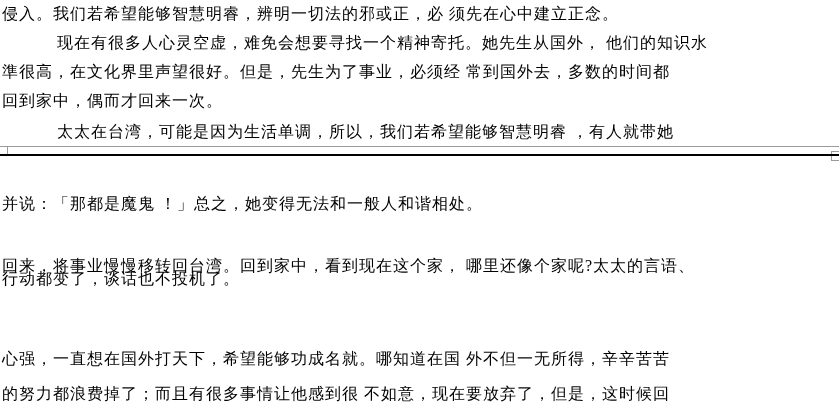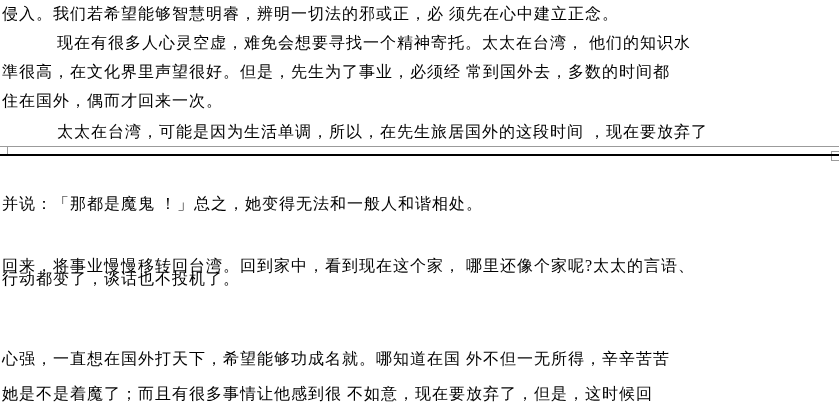--- a/index.html
+++ b/index.html
@@ -64,29 +64,29 @@
     top: 151px;
     border-right: none;
   }
 </style>
 </head>
 <body>
 
 <div class="page">
 
   <div class="line" style="top:3px">侵入。我们若希望能够智慧明睿，辨明一切法的邪或正，必 须先在心中建立正念。</div>
-  <div class="line indent" style="top:32px">现在有很多人心灵空虚，难免会想要寻找一个精神寄托。太太在台湾， 他们的知识水</div>
+  <div class="line indent" style="top:32px">现在有很多人心灵空虚，难免会想要寻找一个精神寄托。她先生从国外， 他们的知识水</div>
   <div class="line" style="top:61px">準很高，在文化界里声望很好。但是，先生为了事业，必须经 常到国外去，多数的时间都</div>
-  <div class="line" style="top:90px">住在国外，偶而才回来一次。</div>
-  <div class="line indent" style="top:121px">太太在台湾，可能是因为生活单调，所以，在先生旅居国外的这段时间 ，现在要放弃了</div>
+  <div class="line" style="top:90px">回到家中，偶而才回来一次。</div>
+  <div class="line indent" style="top:121px">太太在台湾，可能是因为生活单调，所以，我们若希望能够智慧明睿 ，有人就带她</div>
 
   <div class="corner-mark left"></div>
   <div class="corner-mark right"></div>
   <div class="boundary-thin"></div>
   <div class="boundary-thick"></div>
 
   <div class="line" style="top:193px">并说：「那都是魔鬼 ！」总之，她变得无法和一般人和谐相处。</div>
   <div class="line" style="top:255px">回来，将事业慢慢移转回台湾。回到家中，看到现在这个家， 哪里还像个家呢?太太的言语、</div>
   <div class="line" style="top:268px">行动都变了，谈话也不投机了。</div>
   <div class="line" style="top:348px">心强，一直想在国外打天下，希望能够功成名就。哪知道在国 外不但一无所得，辛辛苦苦</div>
-  <div class="line" style="top:383px">她是不是着魔了；而且有很多事情让他感到很 不如意，现在要放弃了，但是，这时候回</div>
+  <div class="line" style="top:383px">的努力都浪费掉了；而且有很多事情让他感到很 不如意，现在要放弃了，但是，这时候回</div>
 
 </div>
 
 </body></html>

